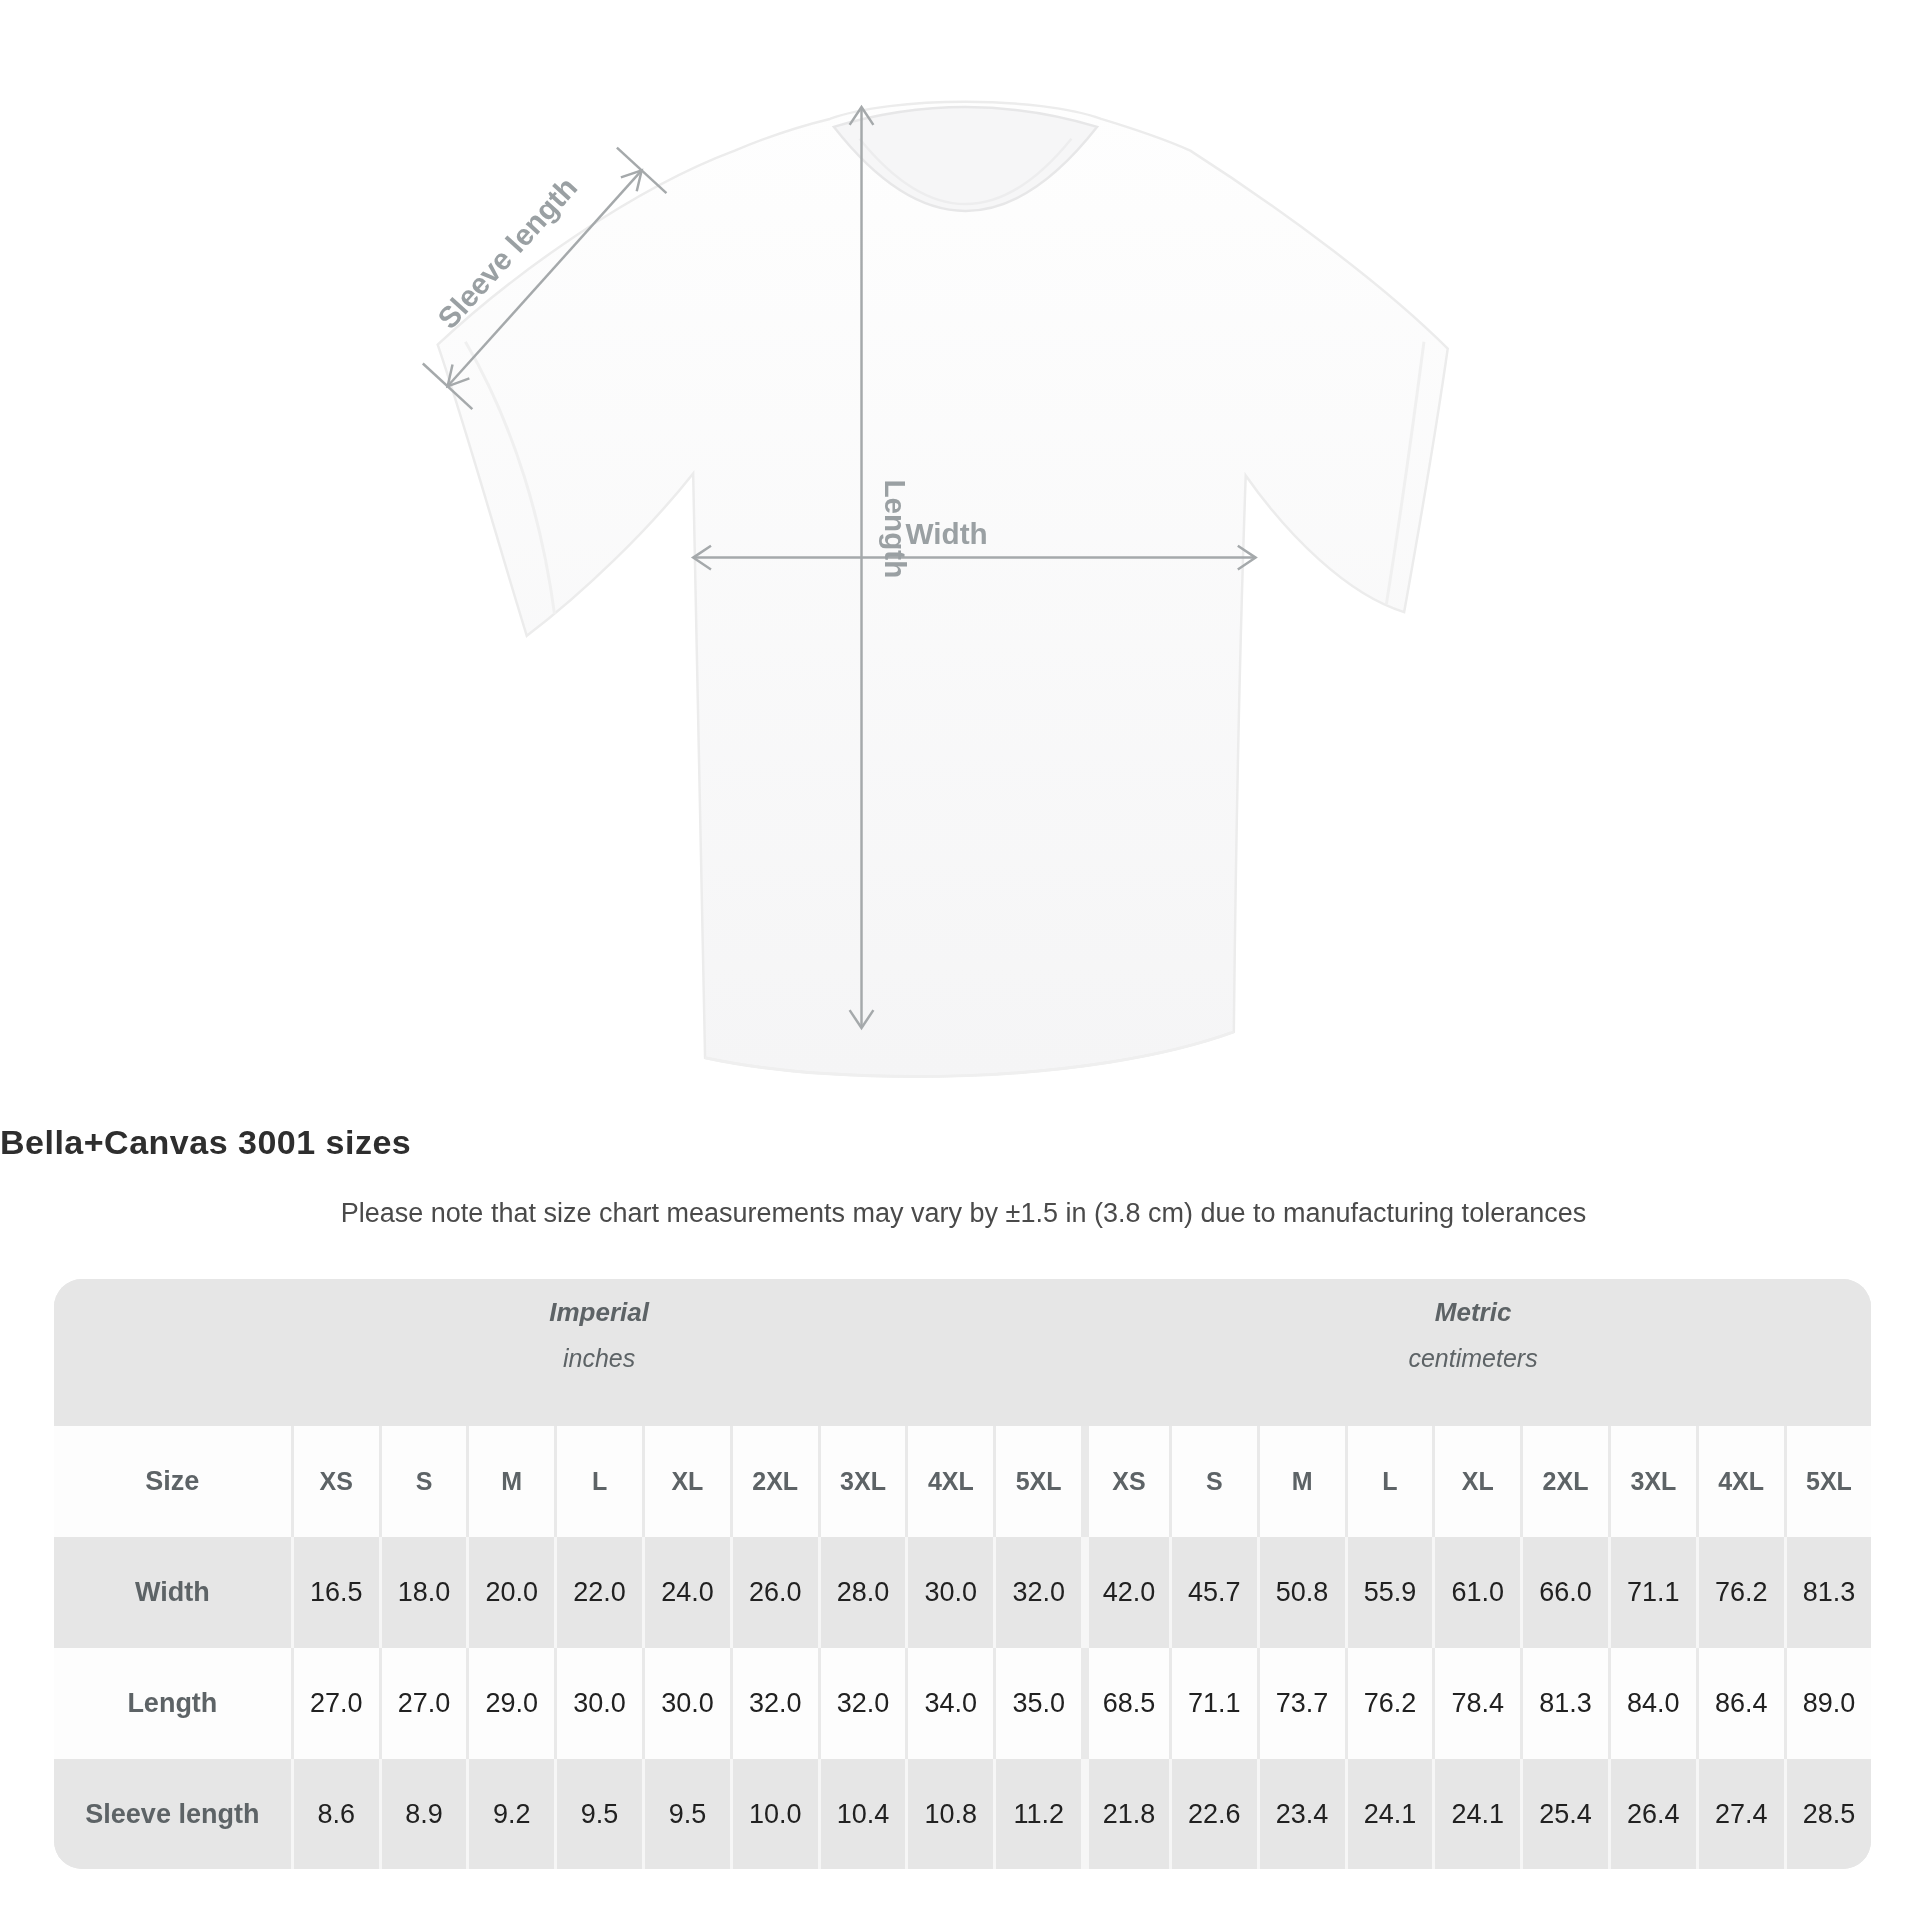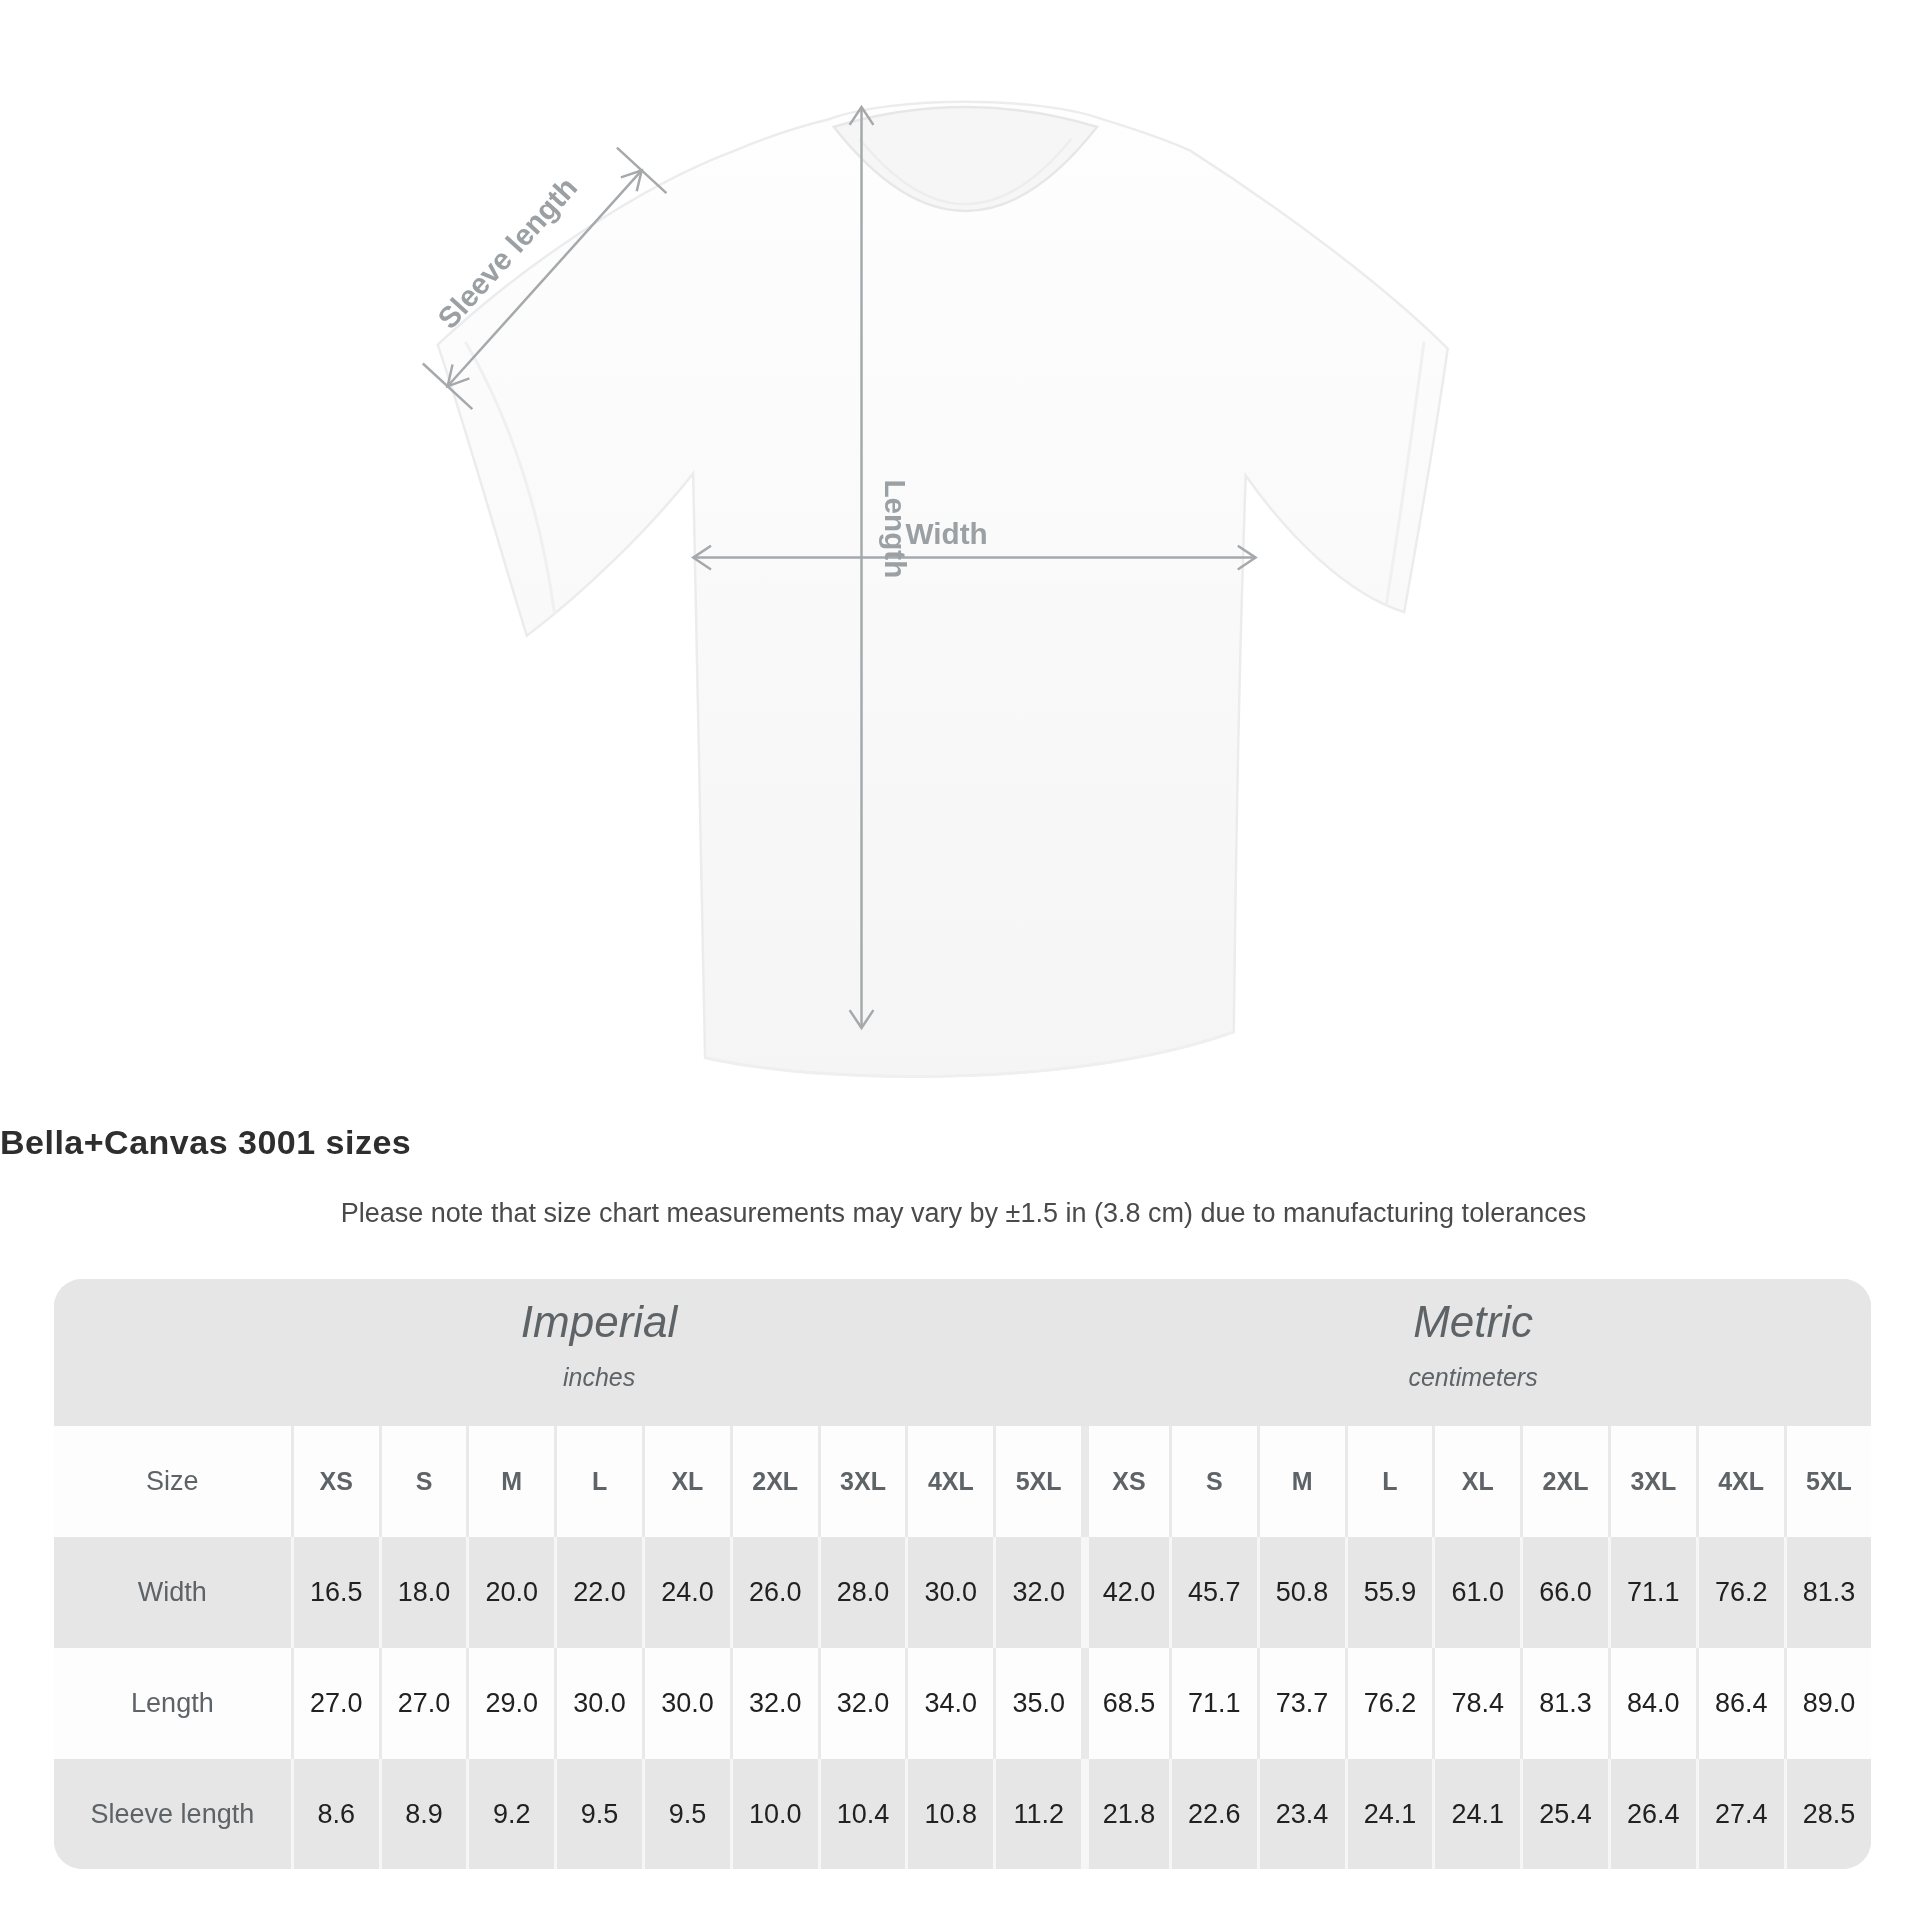--- a/index.html
+++ b/index.html
@@ -16,31 +16,31 @@
   .subtitle{position:absolute;top:1198px;left:0;width:100%;text-align:center;
          font-size:27px;color:#4a4a4a;}
 
   
   .size-table{position:absolute;left:54px;top:1279px;width:1817px;height:590px;
          background:#e6e6e6;border-radius:28px;overflow:hidden;}
   .group-header{position:relative;height:147px;background:#e6e6e6;}
   .group{position:absolute;top:18px;text-align:center;transform:translateX(-50%);color:#5d6366;}
   .group-imperial{left:30.0%;}
   .group-metric{left:78.1%;}
-  .group-label{font-size:44px;font-weight:normal;font-style:italic;}
+  .group-label{font-size:26px;font-weight:bold;font-style:italic;}
   .group-unit{font-size:25px;font-style:italic;margin-top:16px;}
 
   .trow{display:flex;height:111px;align-items:stretch;}
   .row-white{--sepc:#e9e9e9;background:#fdfdfd;}
   .row-gray{--sepc:#f6f6f6;background:#e6e6e6;}
   .cell{flex:0 0 4.8333%;display:flex;align-items:center;justify-content:center;
         border-left:3px solid var(--sepc);box-sizing:border-box;}
   .cell-label{flex:0 0 13.03%;border-left:none;}
   .sep-wide{border-left-width:8px;}
-  .row-label{font-size:27px;font-weight:normal;color:#5d6366;}
+  .row-label{font-size:27px;font-weight:bold;color:#5d6366;}
   .size-cell{font-size:25px;font-weight:bold;color:#5d6366;}
   .val-cell{font-size:27px;color:#212121;}
 </style>
 </head>
 <body>
 
 <div class="page">
 
   <svg class="diagram" viewBox="0 0 1946 1250" width="1927" height="1238">
     <defs>

